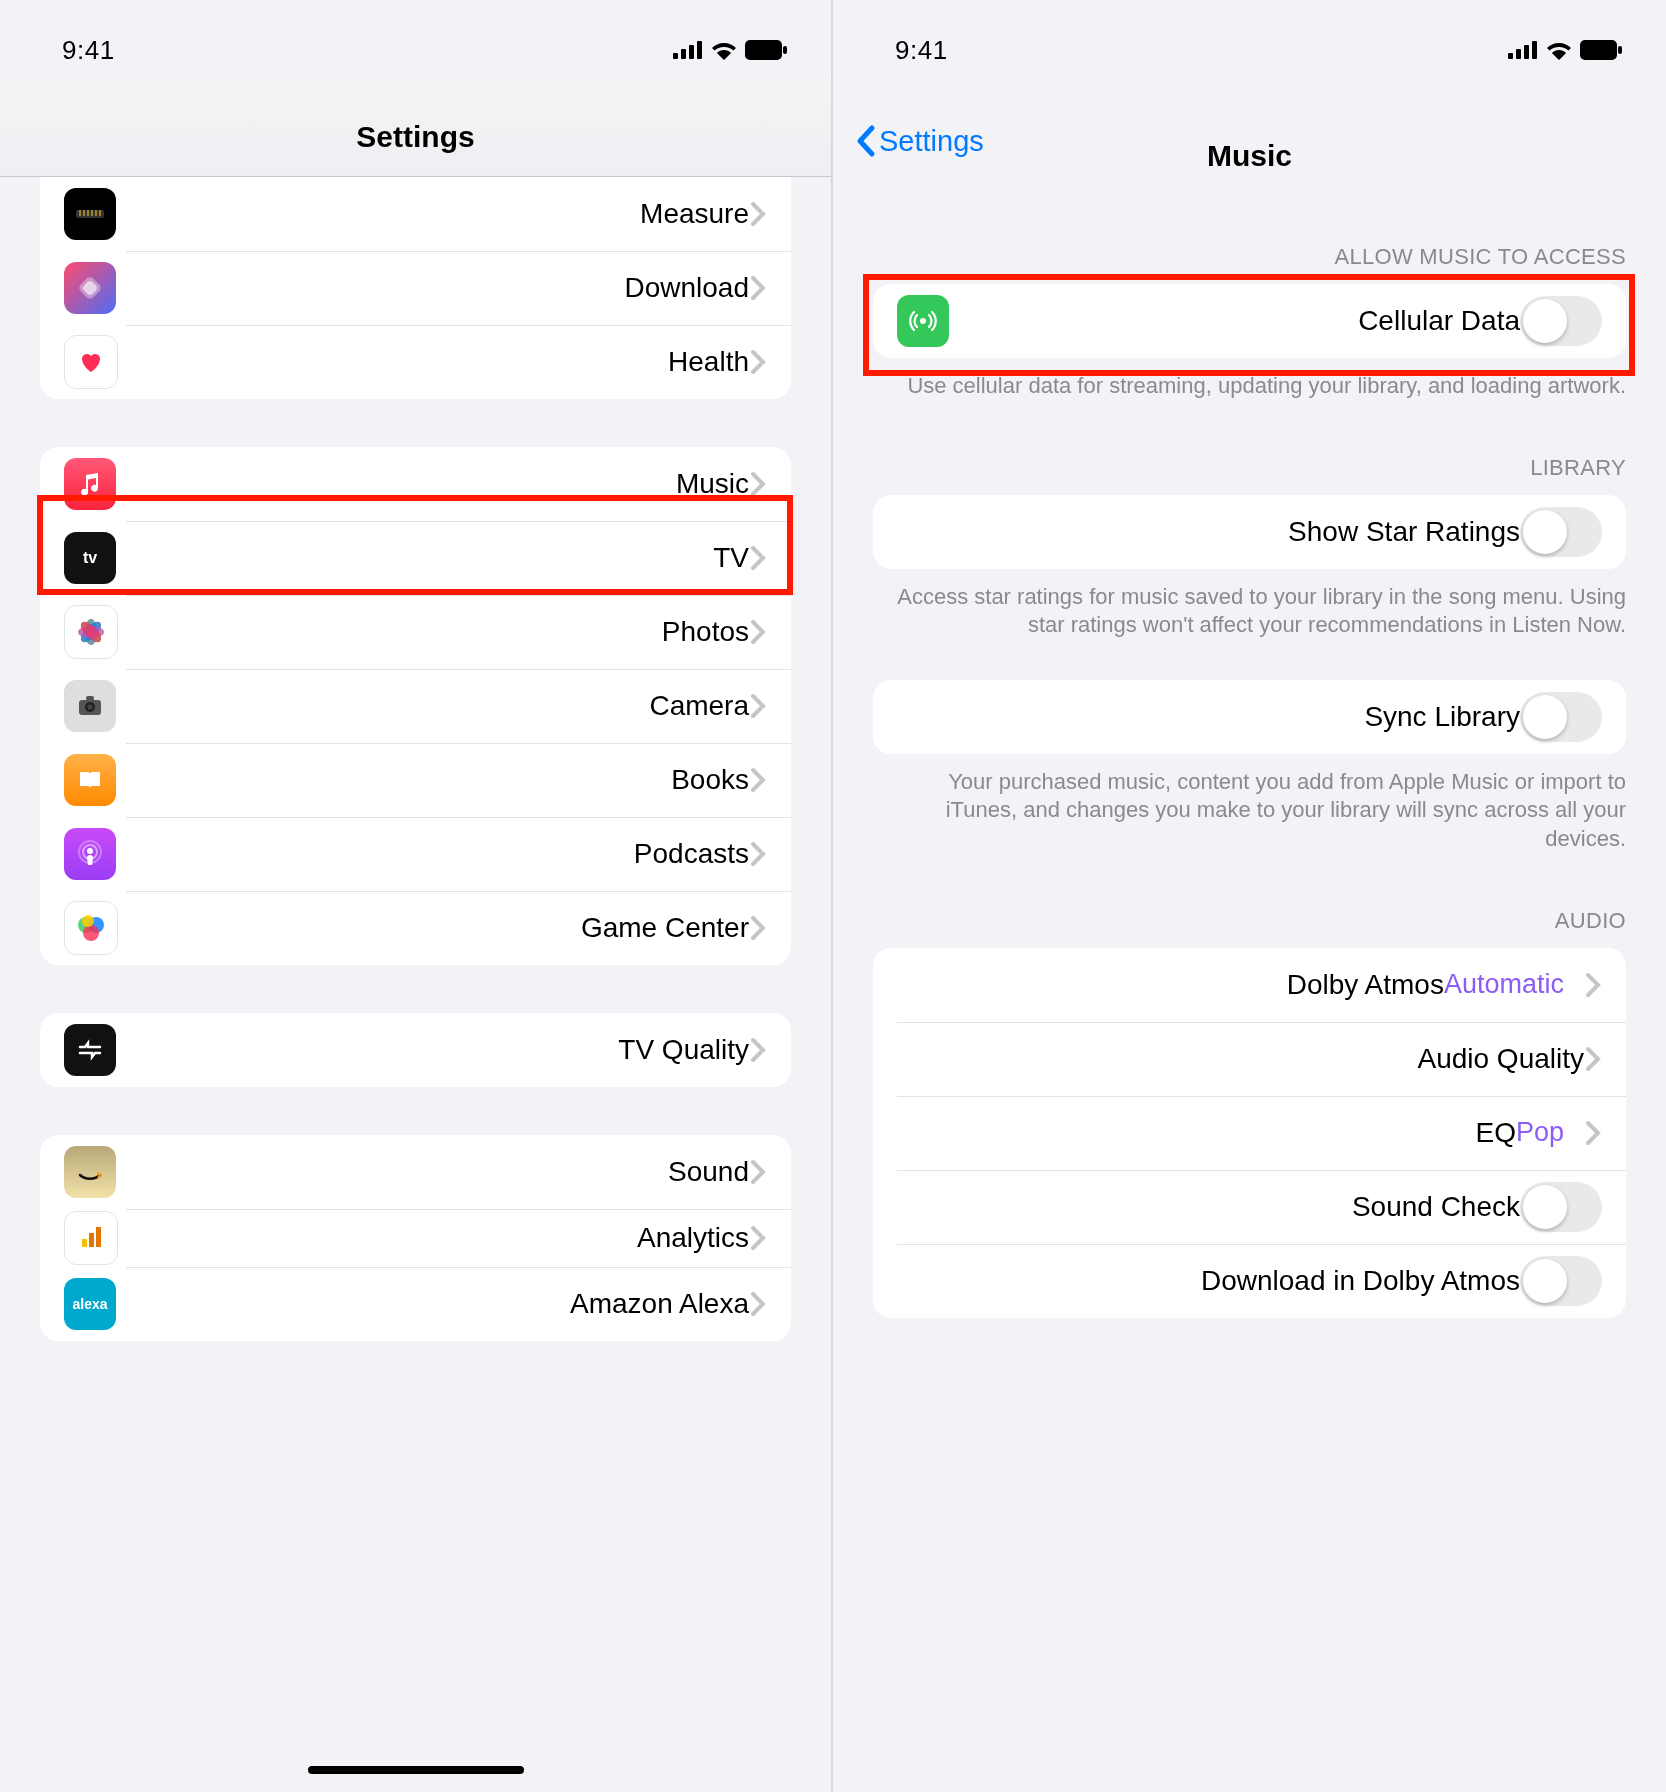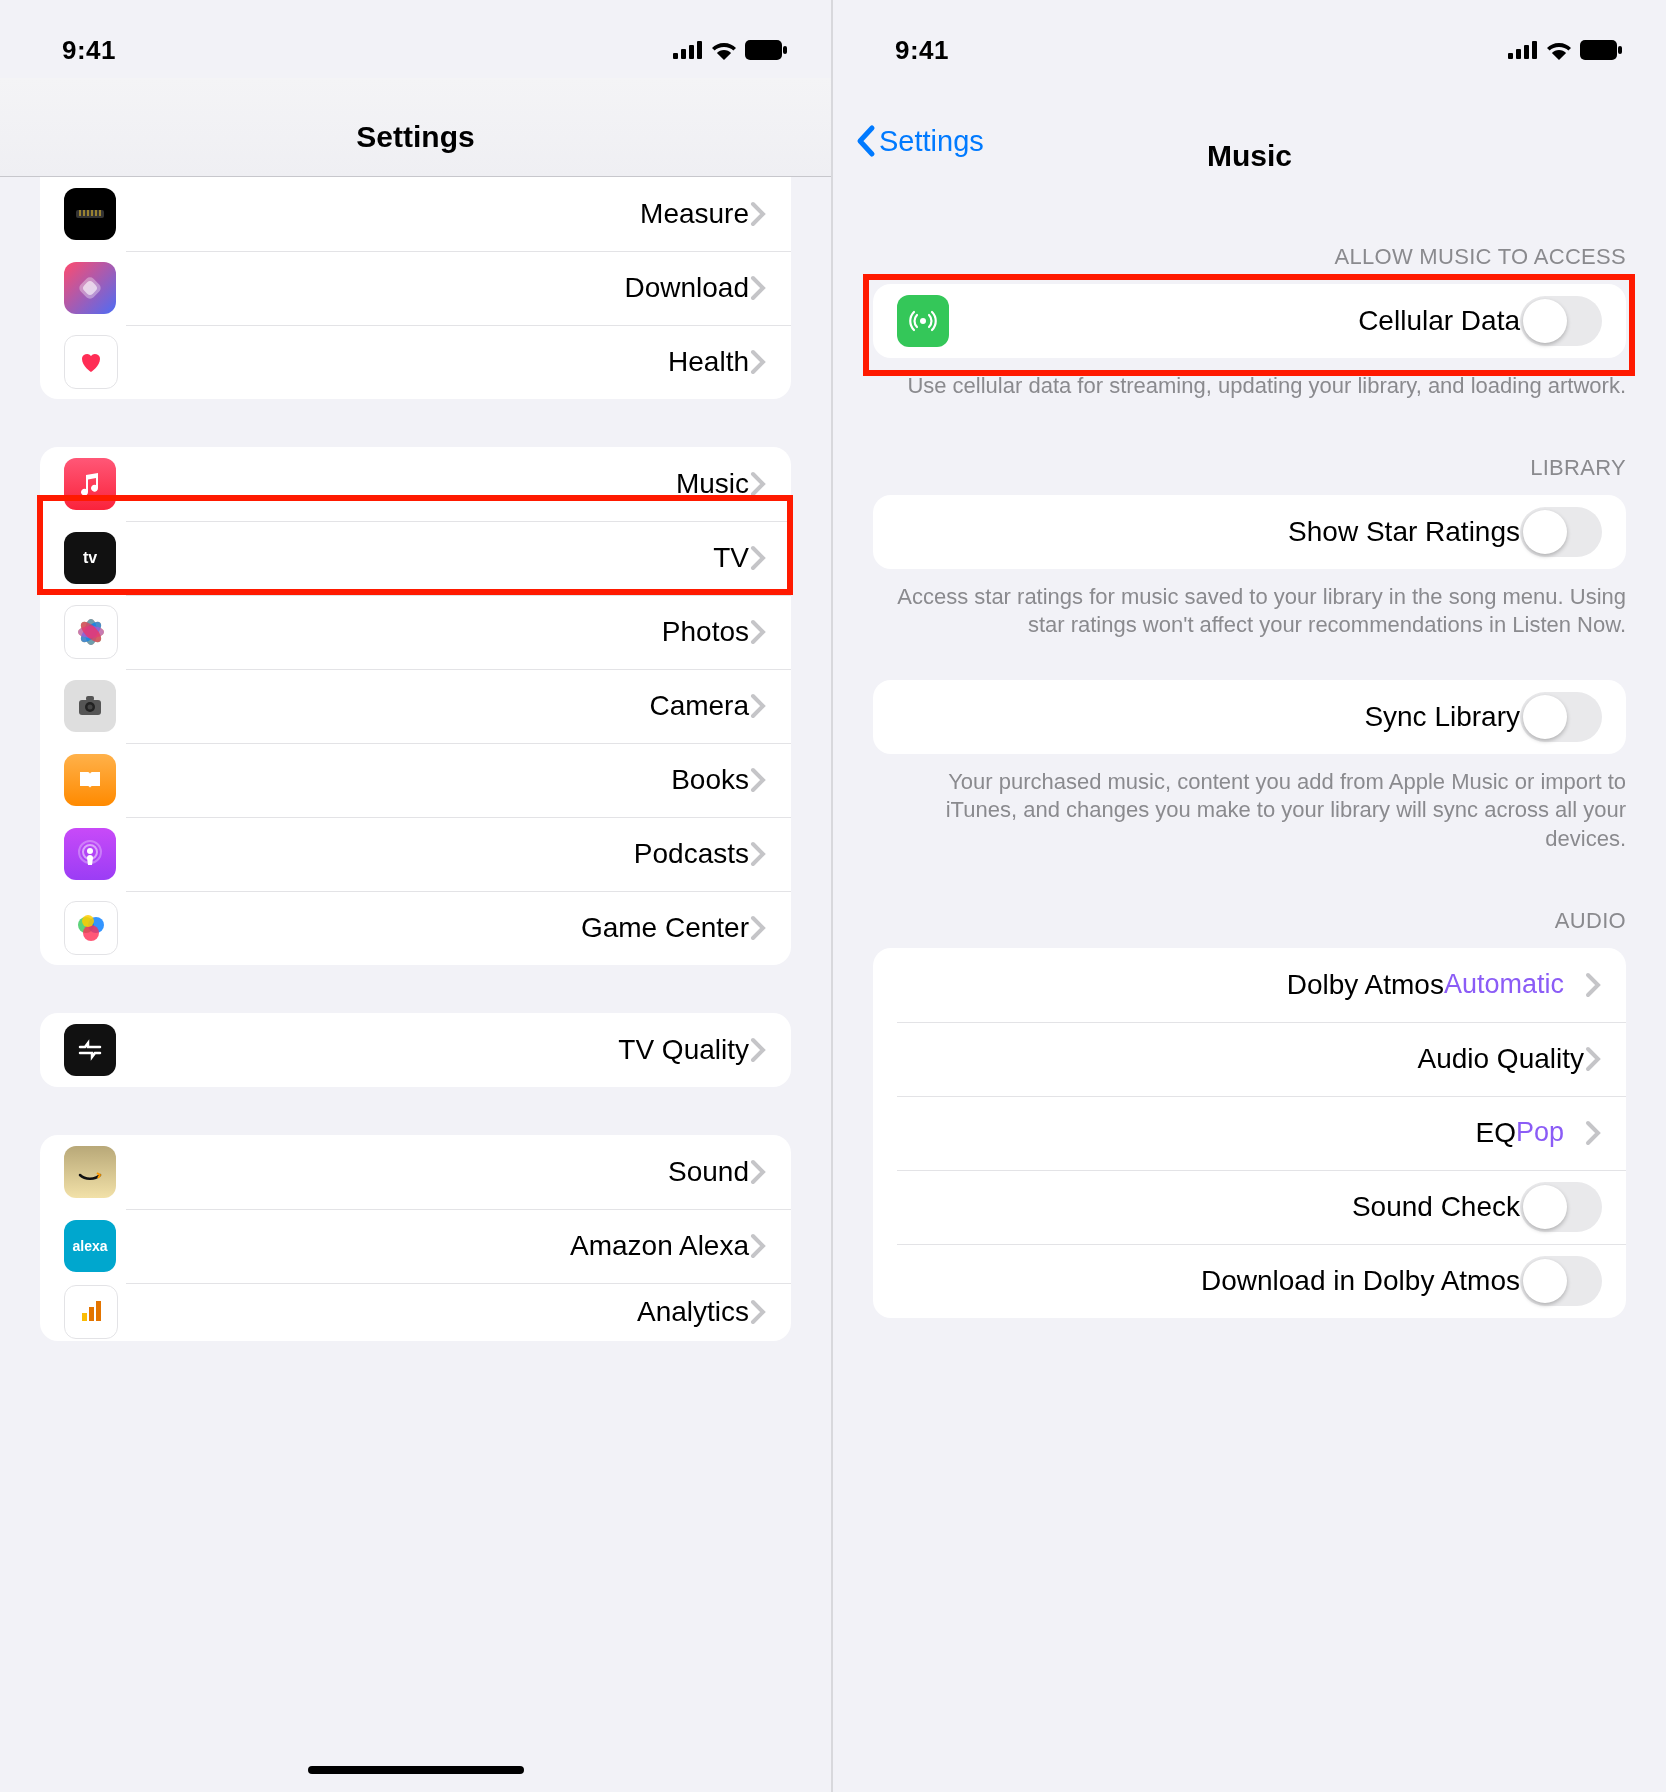--- a/index.html
+++ b/index.html
@@ -23,21 +23,21 @@
   .phone:first-child{ border-right:2px solid #d8d8dc; }
 
   
   .status-bar{
     height:56px;
     display:flex;
     align-items:center;
     justify-content:space-between;
     padding:22px 44px 0 62px;
     font-size:26px;
-    font-weight:700;
+    font-weight:400;
     letter-spacing:0.5px;
   }
   .status-icons{display:flex;align-items:center;gap:8px}
   .status-icons svg{display:block}
 
   
   .nav-left{
     text-align:center;
     font-size:30px;
     font-weight:700;
@@ -383,38 +383,38 @@
                 <path d="M24 18l3 2-2 3" stroke="#ff9900" stroke-width="2" fill="none"></path>
               </svg>
             </div>
           <span class="label">Sound</span>
           <span class="chevron">
               <svg width="18" height="28" viewBox="0 0 18 28">
                 <polyline points="4,4 14,14 4,24" fill="none" stroke="#c5c5c8" stroke-width="4" stroke-linecap="round"></polyline>
               </svg>
             </span>
         </div>
-        <div class="row">
-          <div class="app-icon" style="background:#00a7ce;font-size:14px">alexa</div>
-          <span class="label">Amazon Alexa</span>
-          <span class="chevron">
-              <svg width="18" height="28" viewBox="0 0 18 28">
-                <polyline points="4,4 14,14 4,24" fill="none" stroke="#c5c5c8" stroke-width="4" stroke-linecap="round"></polyline>
-              </svg>
-            </span>
-        </div>
         <div class="row" style="min-height:58px">
           <div class="app-icon" style="background:#fff;border:1px solid #e3e3e6">
               <svg width="26" height="26" viewBox="0 0 26 26">
                 <rect x="4" y="14" width="5" height="8" fill="#fbbc04"></rect>
                 <rect x="11" y="8" width="5" height="14" fill="#e37400"></rect>
                 <rect x="18" y="2" width="5" height="20" fill="#e37400"></rect>
               </svg>
             </div>
           <span class="label">Analytics</span>
+          <span class="chevron">
+              <svg width="18" height="28" viewBox="0 0 18 28">
+                <polyline points="4,4 14,14 4,24" fill="none" stroke="#c5c5c8" stroke-width="4" stroke-linecap="round"></polyline>
+              </svg>
+            </span>
+        </div>
+        <div class="row">
+          <div class="app-icon" style="background:#00a7ce;font-size:14px">alexa</div>
+          <span class="label">Amazon Alexa</span>
           <span class="chevron">
               <svg width="18" height="28" viewBox="0 0 18 28">
                 <polyline points="4,4 14,14 4,24" fill="none" stroke="#c5c5c8" stroke-width="4" stroke-linecap="round"></polyline>
               </svg>
             </span>
         </div>
       </div>
 
     </div>
     <div class="home-indicator"></div>

